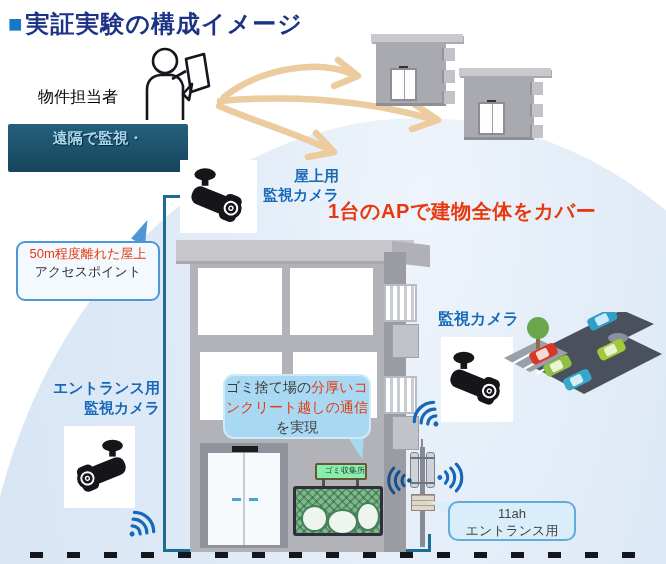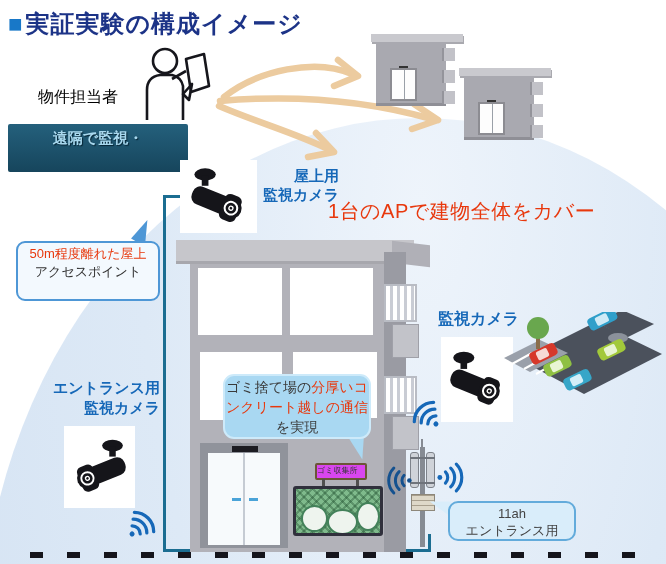--- a/index.html
+++ b/index.html
@@ -70,22 +70,22 @@
   .win4{left:293px;top:352px;width:84px;height:66px;}
 
   
   .ent-frame{left:200px;top:443px;width:88px;height:105px;background:#90939b;}
   .ent-doors{left:208px;top:453px;width:72px;height:92px;background:#f7fafc;}
   .ent-split{left:243px;top:453px;width:2px;height:92px;background:#c5cbd3;}
   .ent-vent{left:232px;top:446px;width:26px;height:6px;background:#1c1c22;}
   .ent-h{width:9px;height:3px;background:#4aa3d8;}
 
   
-  .gsign{left:315px;top:463px;width:52px;height:17px;background:#d946ef;border:2px solid #6b5537;
-    border-radius:2px;font-size:8px;line-height:12px;text-align:left;color:#333;overflow:hidden;white-space:nowrap;}
+  .gsign{left:315px;top:463px;width:52px;height:17px;background:#86efac;border:2px solid #6b5537;
+    border-radius:2px;font-size:8px;line-height:12px;text-align:right;color:#333;overflow:hidden;white-space:nowrap;}
   .gleg{width:3px;height:9px;background:#50504f;}
   .gbin{left:293px;top:486px;width:90px;height:50px;border:3px solid #30303c;border-radius:3px;overflow:hidden;
     background:repeating-linear-gradient(45deg,rgba(15,60,30,.30) 0 2px,transparent 2px 6px),
                repeating-linear-gradient(-45deg,rgba(15,60,30,.30) 0 2px,transparent 2px 6px),#7fba8c;}
   .bag{position:absolute;background:#eef4ee;border:2px solid #43815a;border-radius:50%;}
 
   
   .mast{left:420px;top:447px;width:5px;height:100px;background:#868b93;}
   .mast-tip{left:421px;top:439px;width:2px;height:9px;background:#868b93;}
   .ant{width:9px;height:36px;background:#cfd3d9;border:1px solid #7e838b;border-radius:3px;}
@@ -98,21 +98,21 @@
   .cam-roof{left:180px;top:160px;width:77px;height:73px;}
   .cam-ent{left:64px;top:426px;width:71px;height:82px;}
   .cam-park{left:441px;top:337px;width:72px;height:85px;}
   .cam-icon{width:100%;height:100%;padding:3px;}
   .mirror{transform:scaleX(-1);}
   .lbl{font-weight:bold;color:#1668b8;text-align:right;white-space:nowrap;}
   .lbl-roof{left:243px;top:166px;width:96px;font-size:15px;line-height:19px;}
   .lbl-ent{left:30px;top:378px;width:130px;font-size:15px;line-height:20px;}
   .lbl-park{left:438px;top:309px;width:110px;font-size:16px;text-align:left;}
 
-  .headline{left:328px;top:198px;font-size:20px;font-weight:normal;color:#e8380d;letter-spacing:.5px;white-space:nowrap;}
+  .headline{left:328px;top:198px;font-size:20px;font-weight:bold;color:#e8380d;letter-spacing:.5px;white-space:nowrap;}
 
   
   .co{border-radius:9px;text-align:center;}
   .co-roof{left:16px;top:241px;width:144px;height:60px;background:#f3f9fe;border:2px solid #4e97d6;
     font-size:13px;line-height:18px;color:#333;padding-top:2px;}
   .co-roof-tail{left:136px;top:220px;width:0;height:0;border-left:5px solid transparent;border-right:11px solid transparent;
     border-bottom:24px solid #4e97d6;transform:rotate(30deg);}
   .co-garb{left:223px;top:374px;width:148px;height:65px;background:#a9d8f2;border:2px solid #cdeafa;
     font-size:14px;line-height:20px;color:#3a3a3a;padding-top:1px;border-radius:11px;}
   .co-garb-tail{left:352px;top:432px;width:0;height:0;border-top:27px solid #a9d8f2;

